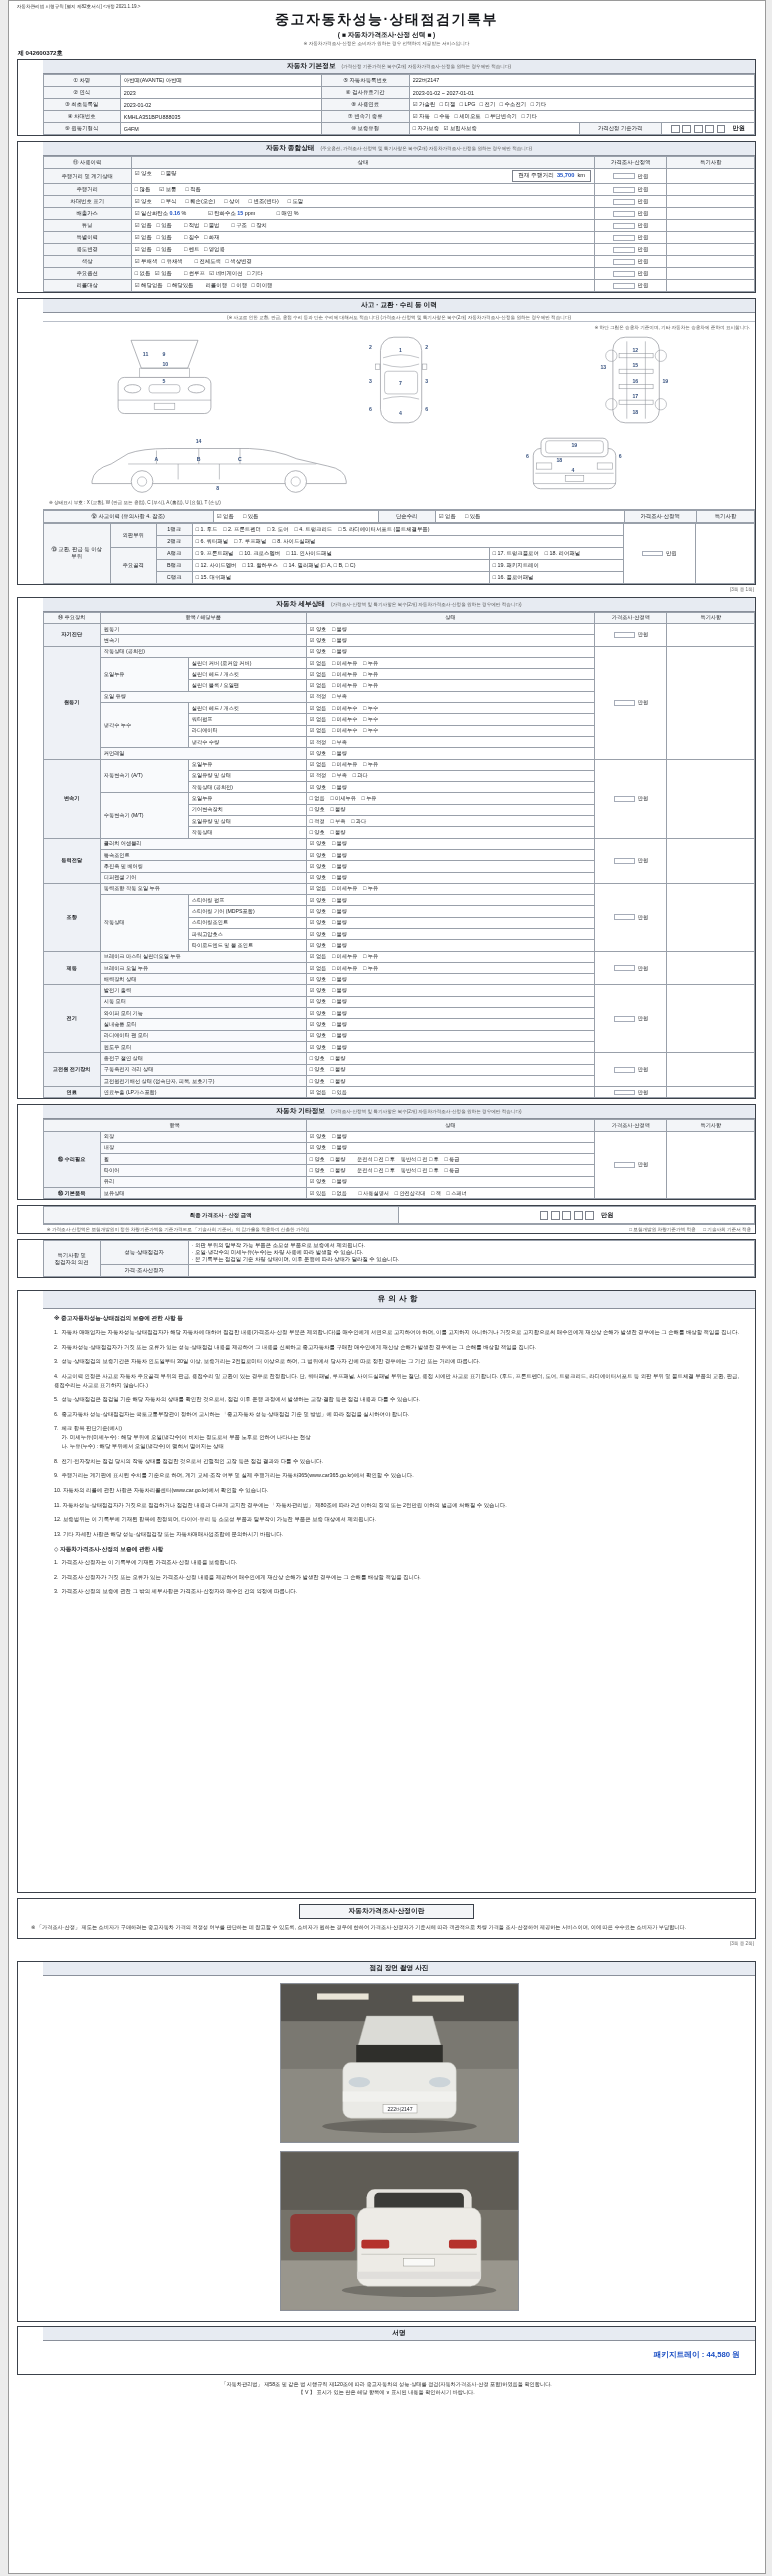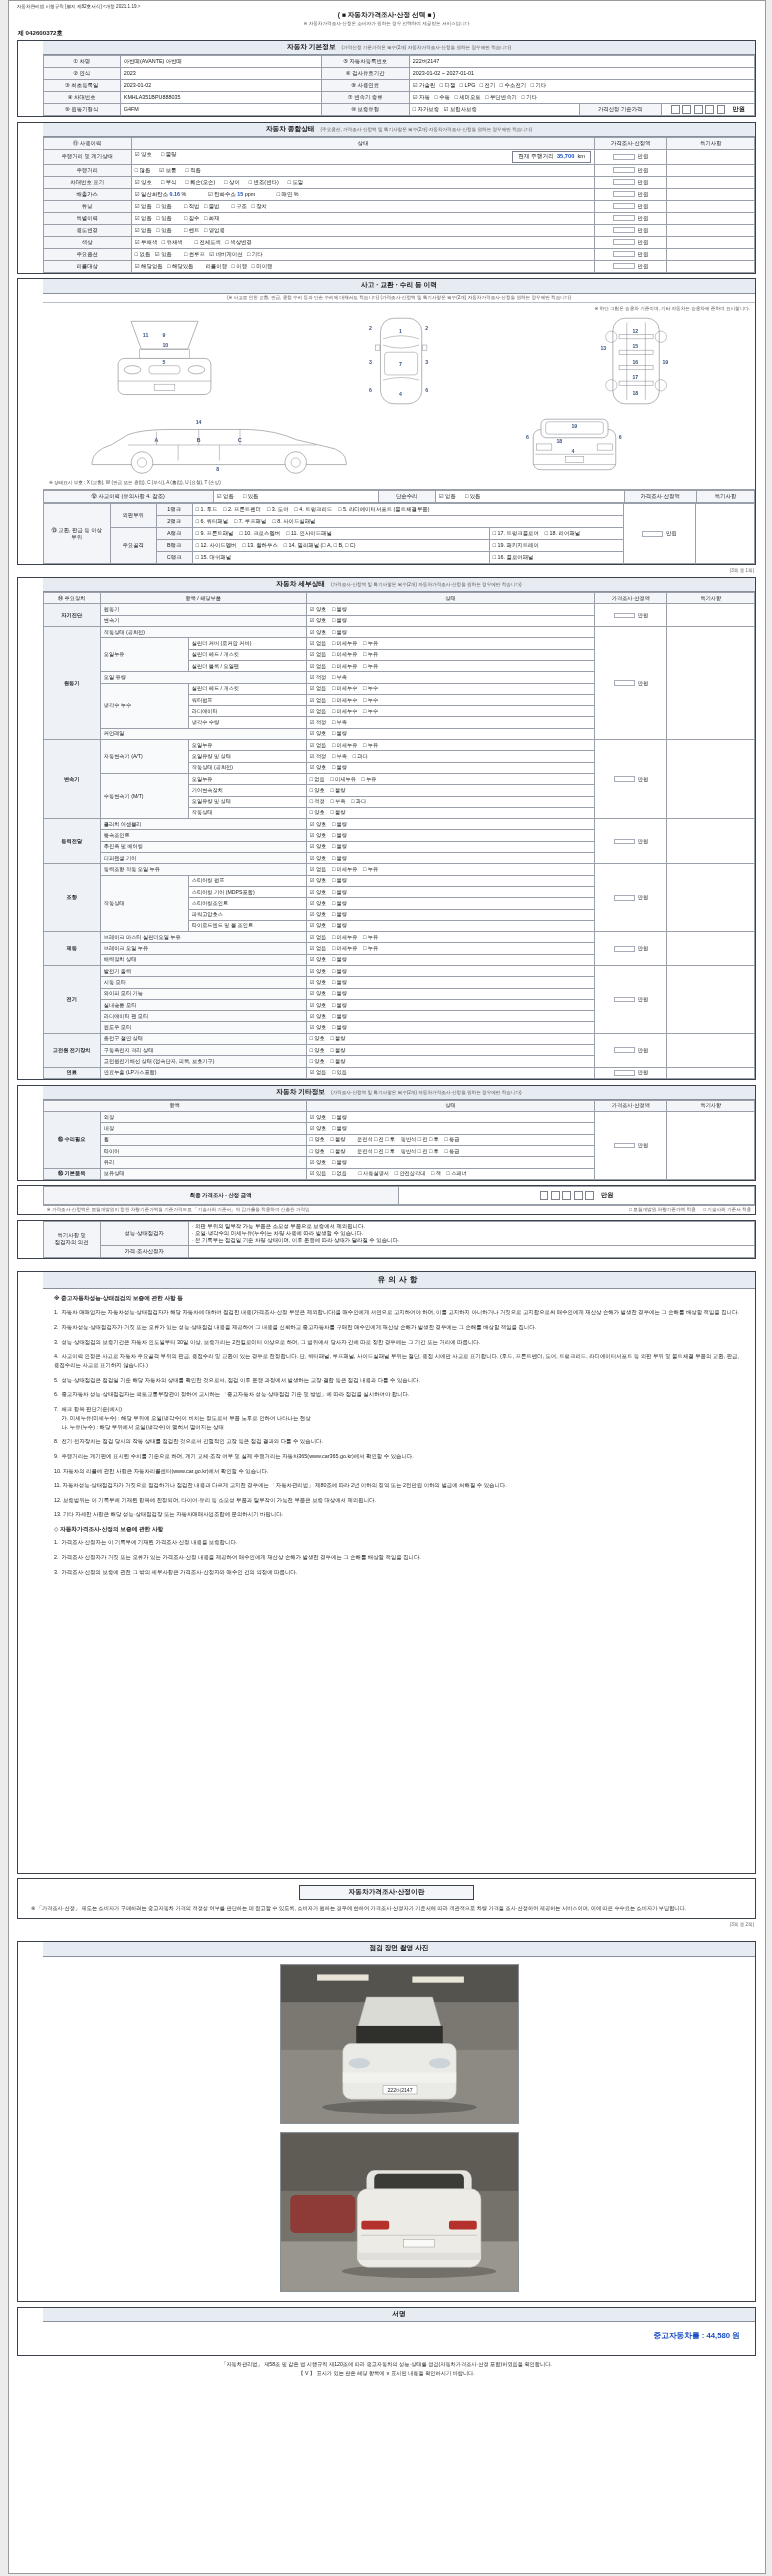--- a/index.html
+++ b/index.html
@@ -61,20 +61,21 @@
   .footline{text-align:center;font-size:5.2px;color:#222;margin-top:1px;line-height:1.6;}
 </style>
 </head>
 <body>
 
 <div class="page">
 
   <div class="regline">자동차관리법 시행규칙 [별지 제82호서식] &lt;개정 2021.1.19.&gt;</div>
 
   <div class="titlewrap">
+    <div class="doc-title">중고자동차성능·상태점검기록부</div>
     <div class="doc-sub">( ■ 자동차가격조사·산정 선택 ■ )</div>
     <div class="doc-subnote">※ 자동차가격조사·산정은 소비자가 원하는 경우 선택하여 제공받는 서비스입니다</div>
   </div>
   <div class="docno">제 042600372호</div>
 
   <div class="box">
     <div class="secbar">
       <span>자동차 기본정보</span>
       <span class="note">(가격산정 기준가격은 복수(2개) 자동차가격조사·산정을 원하는 경우에만 적습니다)</span>
     </div>
@@ -796,21 +797,21 @@
           <rect x="238" y="206" width="60" height="15" fill="#f9f9f7" stroke="#9a9a94"></rect>
           <rect x="148" y="232" width="240" height="14" fill="#e0dedb"></rect>
         </svg>
       </div>
     </div>
   </div>
 
   <div class="box sigbox">
     <div class="secbar">서명</div>
     <div class="ins">
-      <span>중고자동차를 :</span>
+      <span>패키지트레이 :</span>
       <span>44,580 원</span>
     </div>
   </div>
 
   <div class="footline">
     <div>「자동차관리법」 제58조 및 같은 법 시행규칙 제120조에 따라 중고자동차의 성능·상태를 점검(자동차가격조사·산정 포함)하였음을 확인합니다.</div>
     <div>【 V 】 표시가 있는 란은 해당 항목에 ∨ 표시된 내용을 확인하시기 바랍니다.</div>
   </div>
 
 </div>

